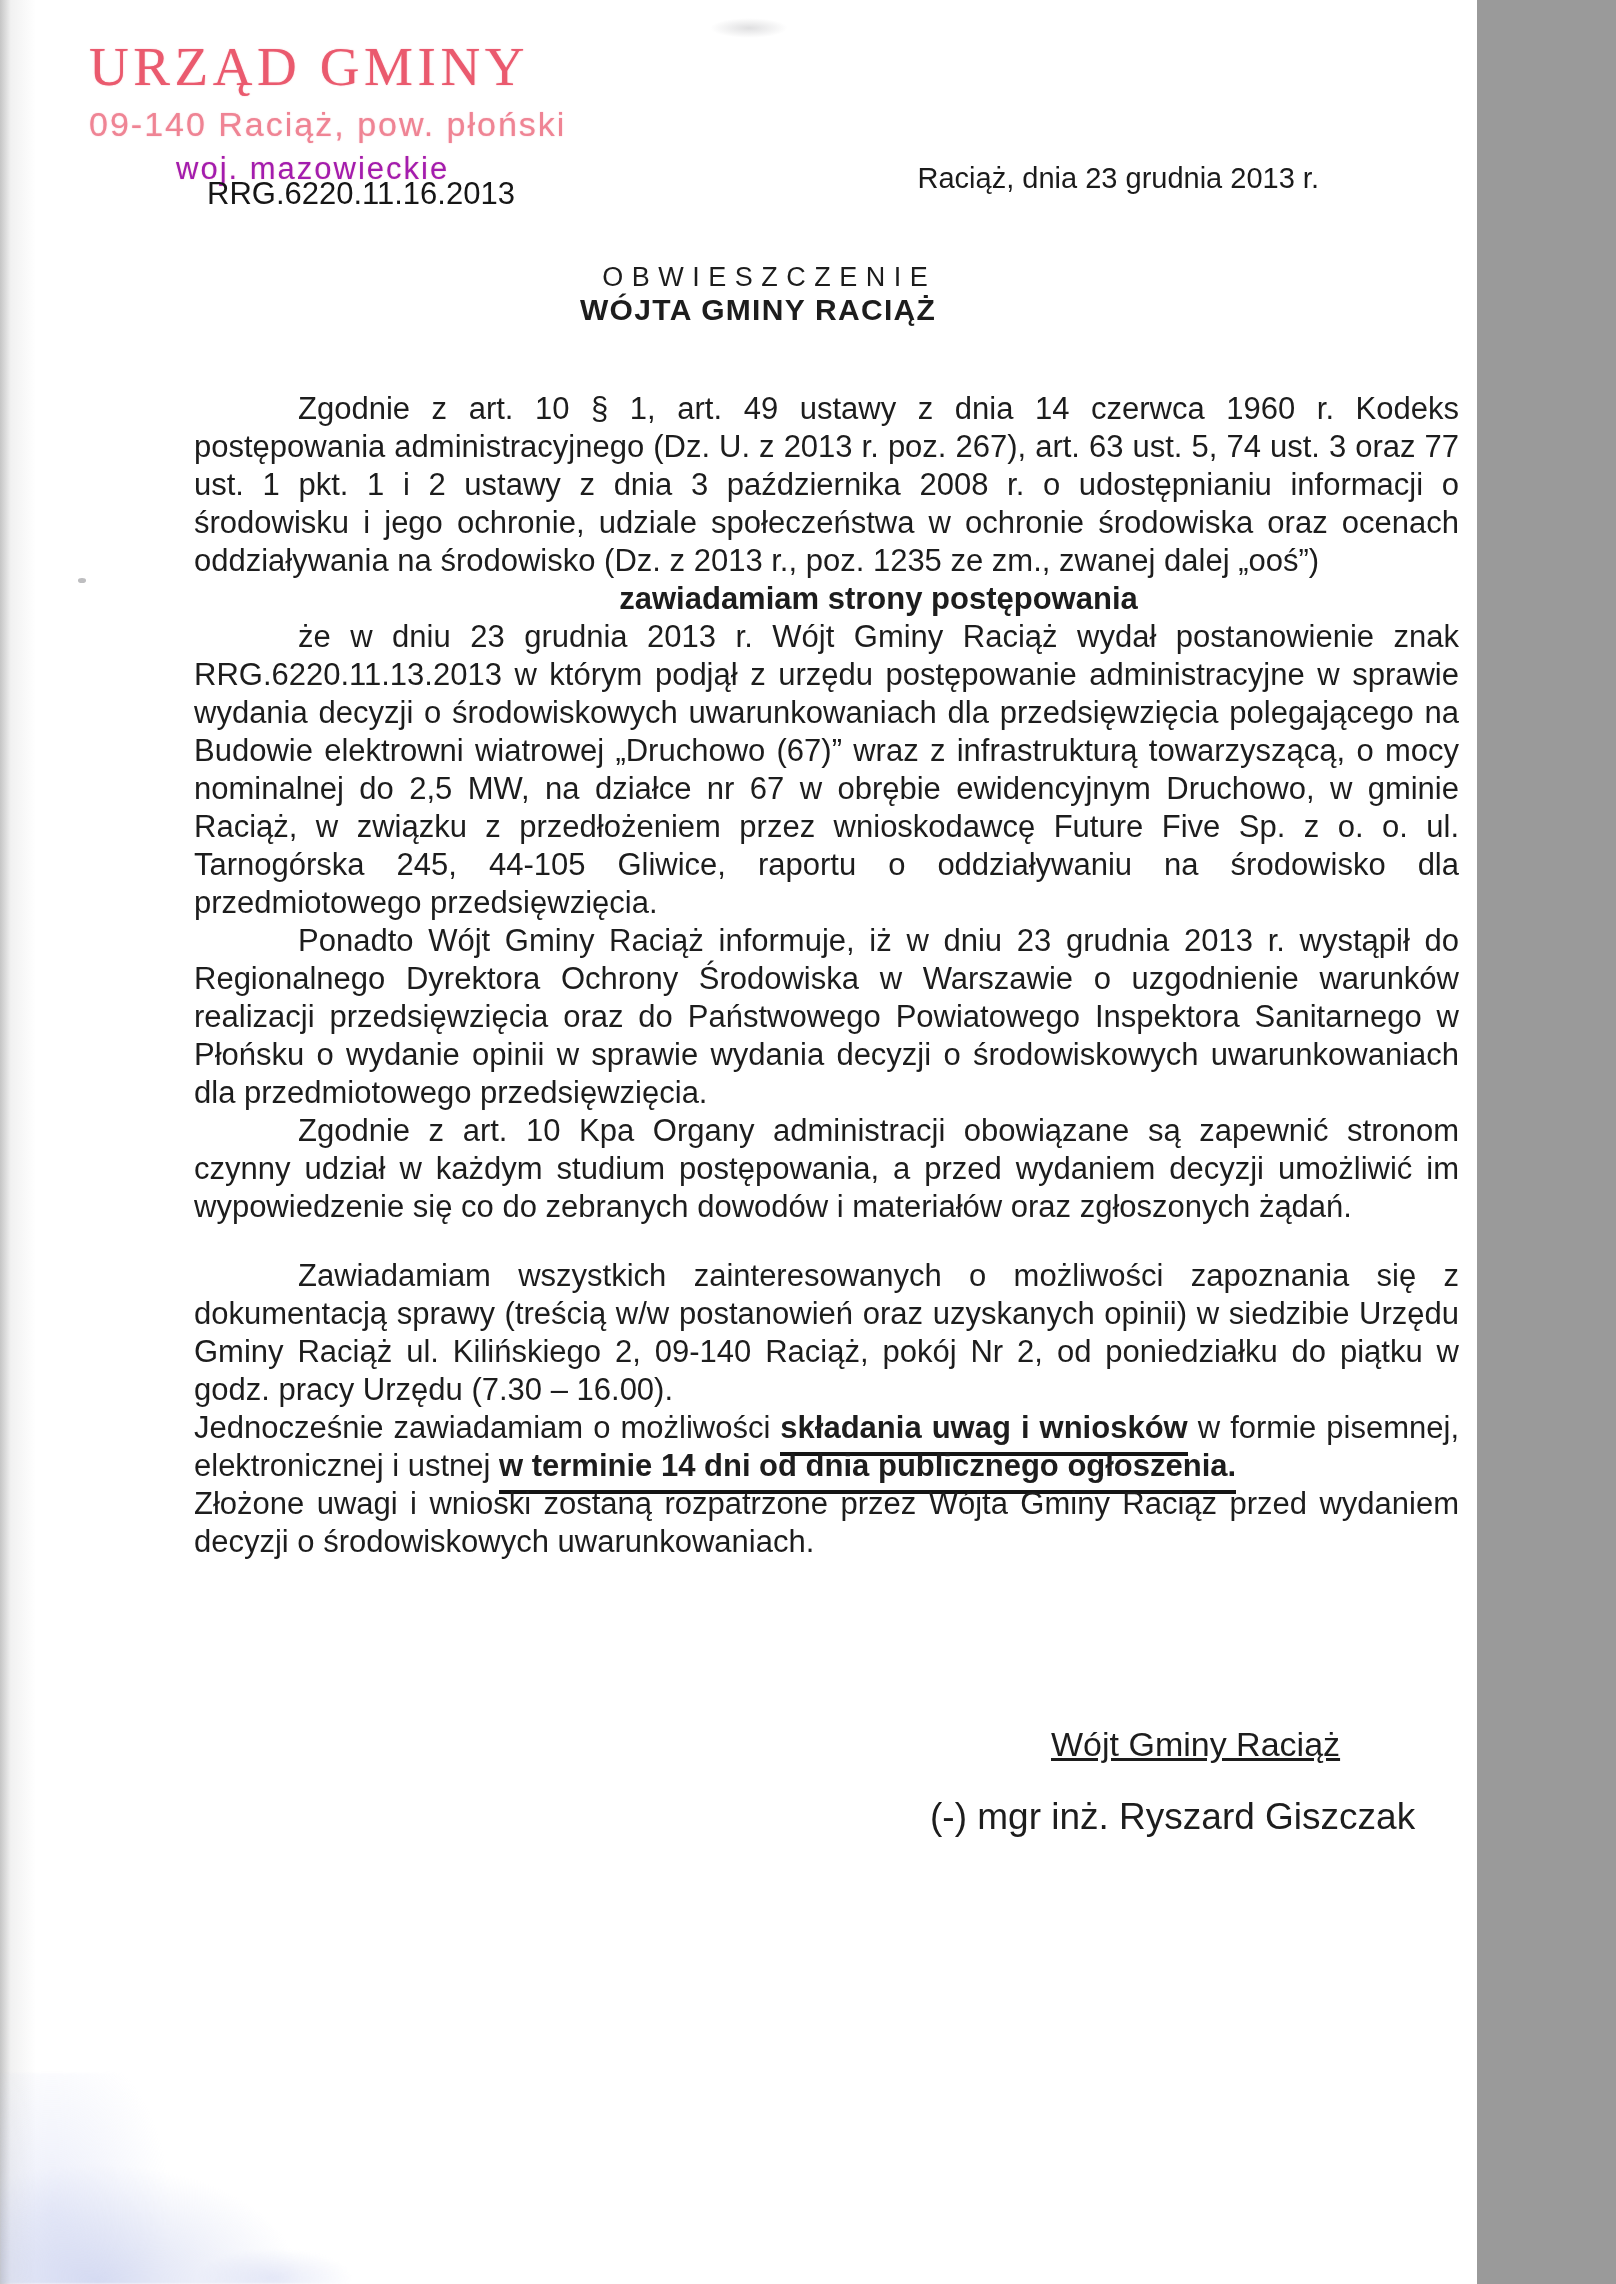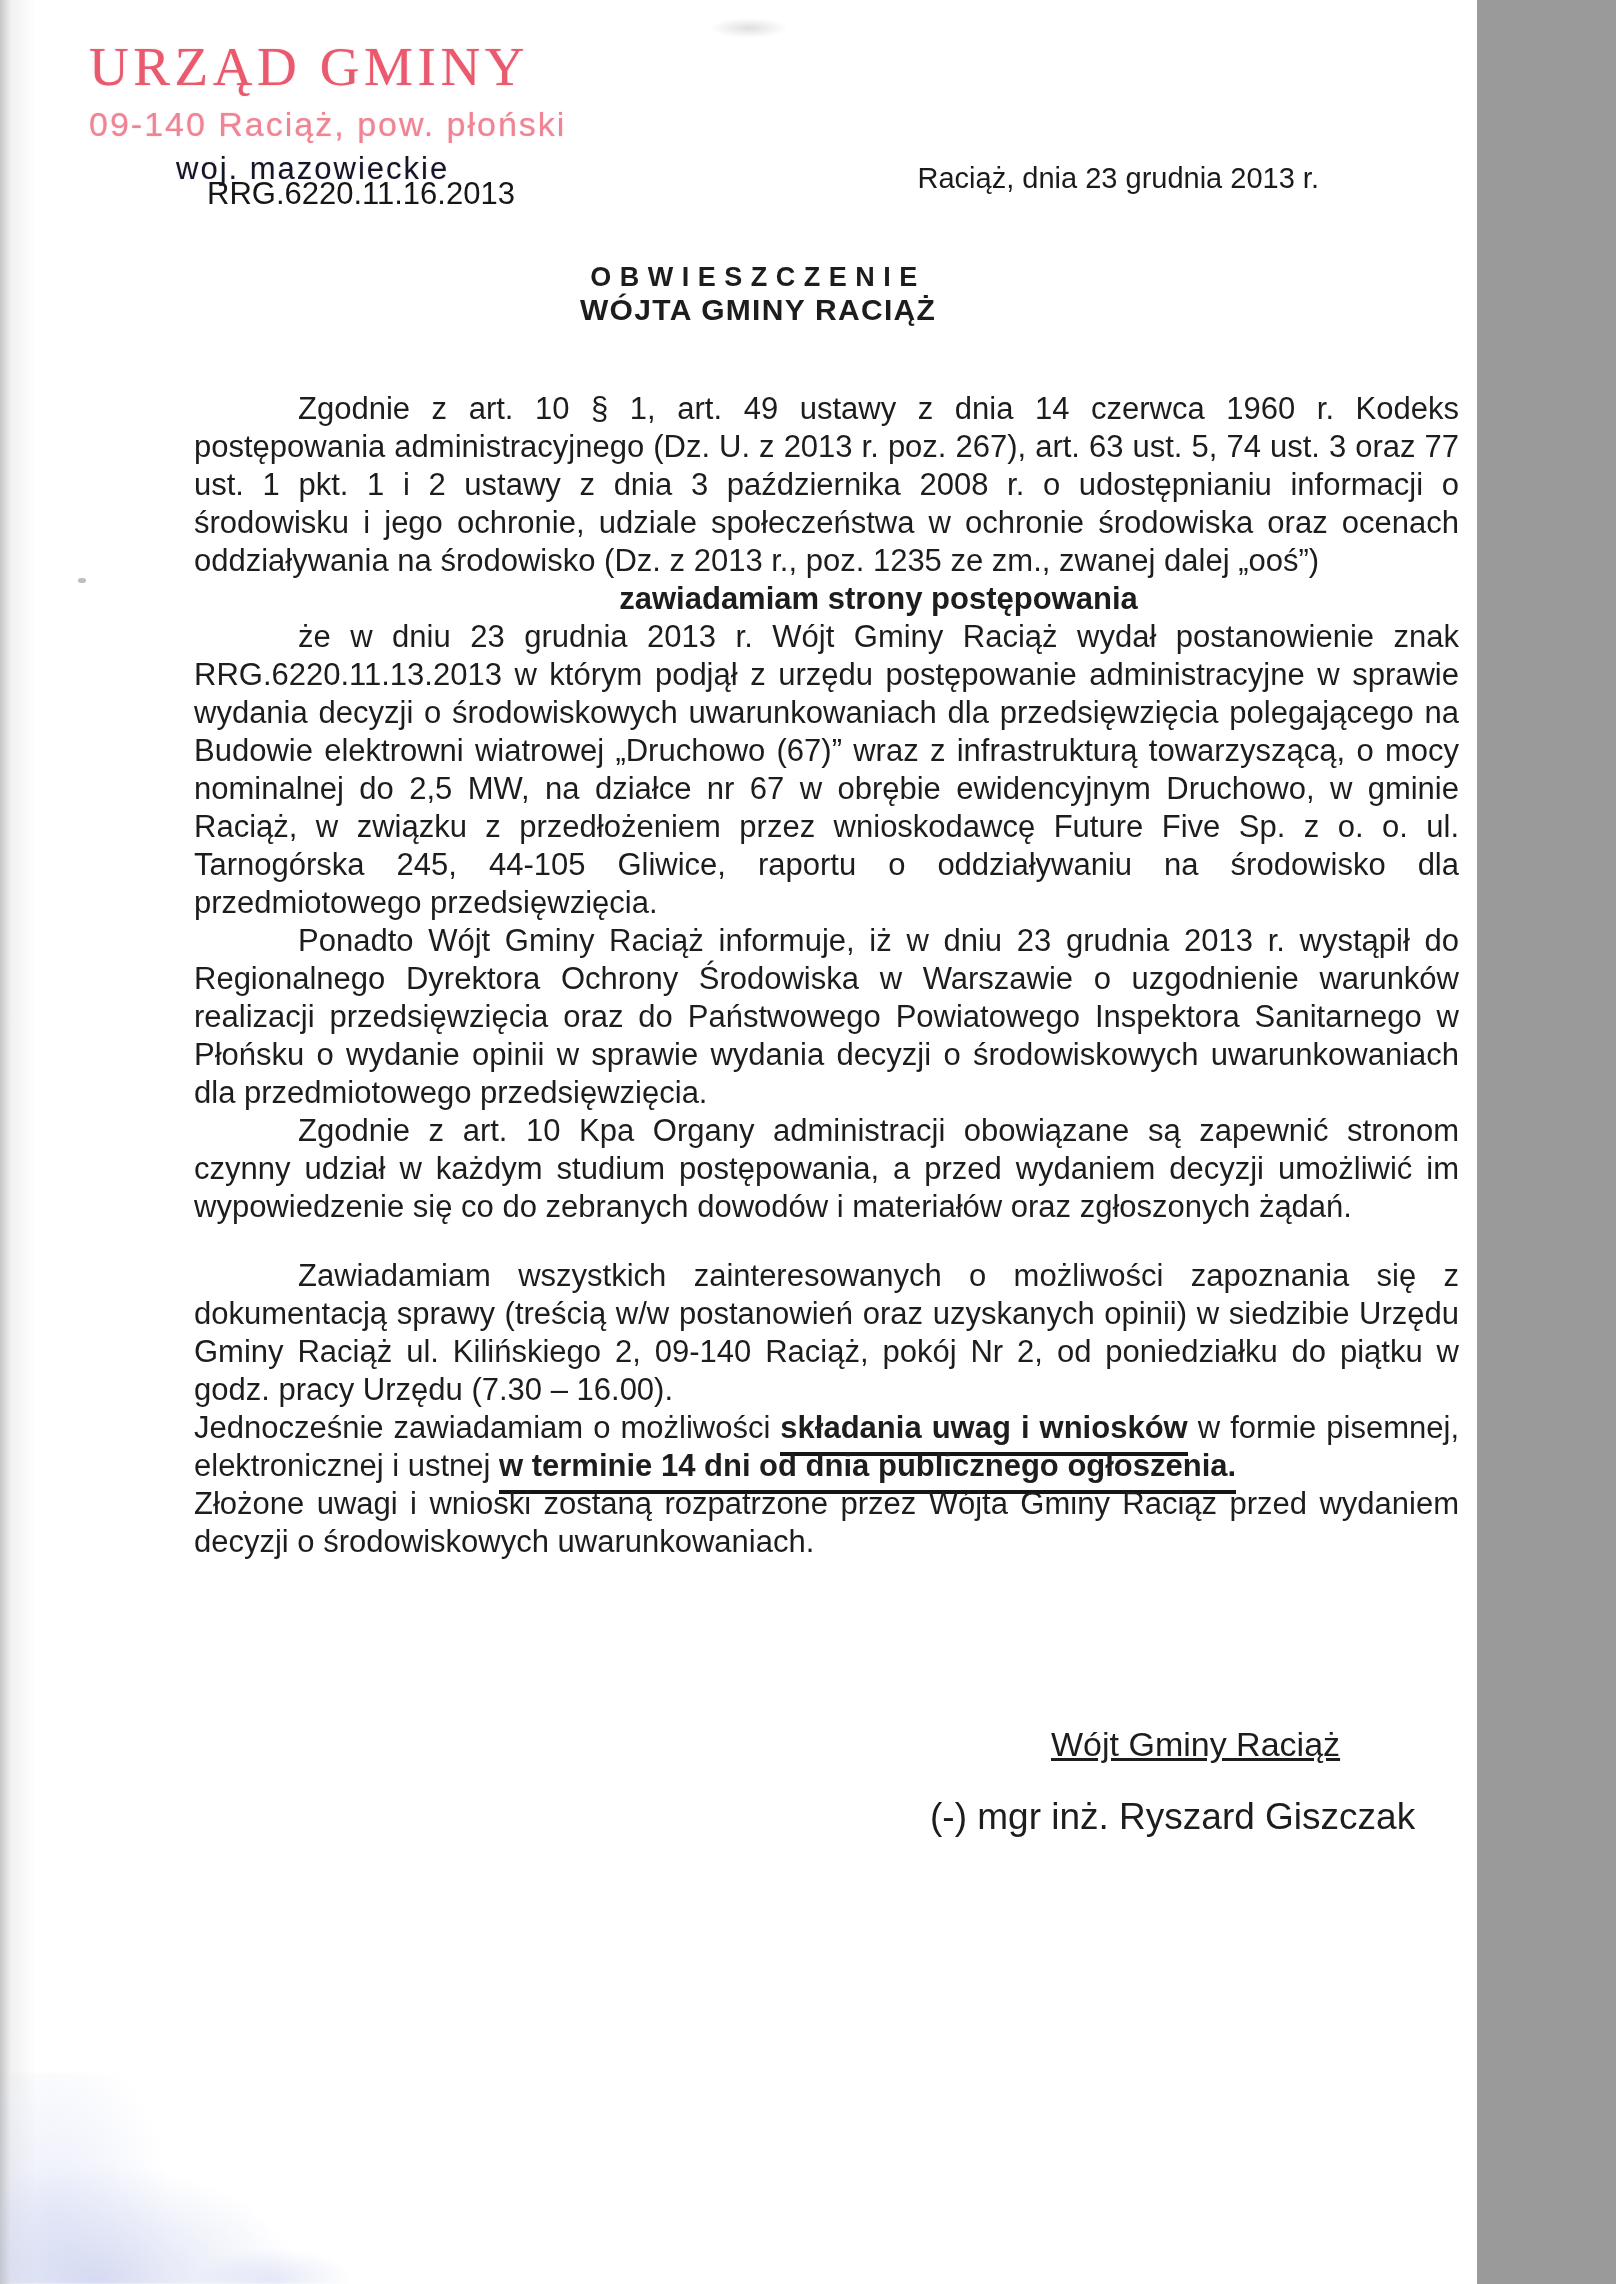--- a/index.html
+++ b/index.html
@@ -47,41 +47,42 @@
   }
   .stamp-l2{
     margin-top:13px;
     font-size:34px;line-height:34px;letter-spacing:2px;
     color:#ef8494;text-shadow:0 0 1.3px rgba(239,132,148,.6);
     white-space:nowrap;
   }
   .stamp-l3{
     margin-top:11.7px;margin-left:87px;
     font-size:31px;line-height:31px;letter-spacing:2px;
-    color:#0f172a;text-shadow:0 0 1.3px rgba(239,132,148,.6);
+    color:#a21caf;text-shadow:0 0 1.3px rgba(239,132,148,.6);
     white-space:nowrap;
   }
 
   .ref{
     position:absolute;left:207px;top:176px;
     font-size:31px;color:#161616;white-space:nowrap;
   }
   .dateline{
     position:absolute;right:158px;top:162px;
     font-size:29px;color:#1b1b1b;white-space:nowrap;
   }
 
   .title{
     position:absolute;left:0;top:262px;width:100%;
     text-align:center;
   }
   .title-inner{display:inline-block;transform:translateX(19.6px);}
   .title1{
-    font-size:27px;line-height:31px;font-weight:bold;letter-spacing:8.5px;
+    font-size:27px;line-height:31px;font-weight:normal;letter-spacing:8.5px;
     white-space:nowrap;
+    text-align:right;
   }
   .title2{
     font-size:30px;line-height:33px;font-weight:bold;letter-spacing:1.3px;
     white-space:nowrap;
   }
 
   .body{
     position:absolute;left:194px;top:390px;width:1265px;
     font-size:31px;line-height:38px;
     text-align:justify;

